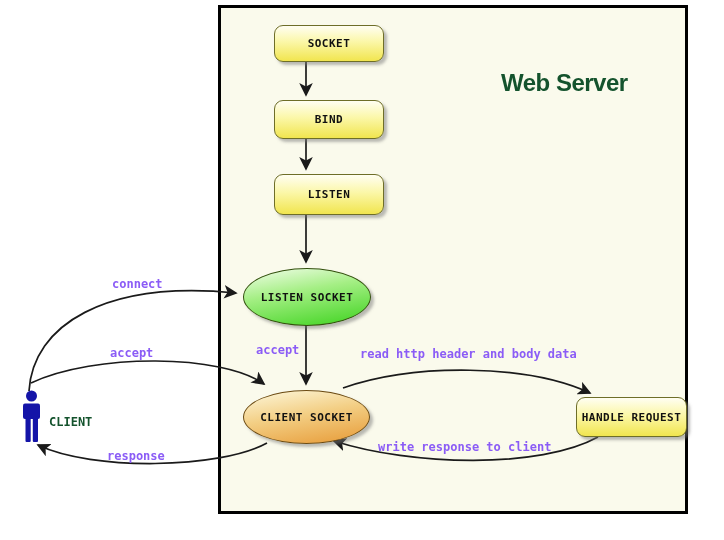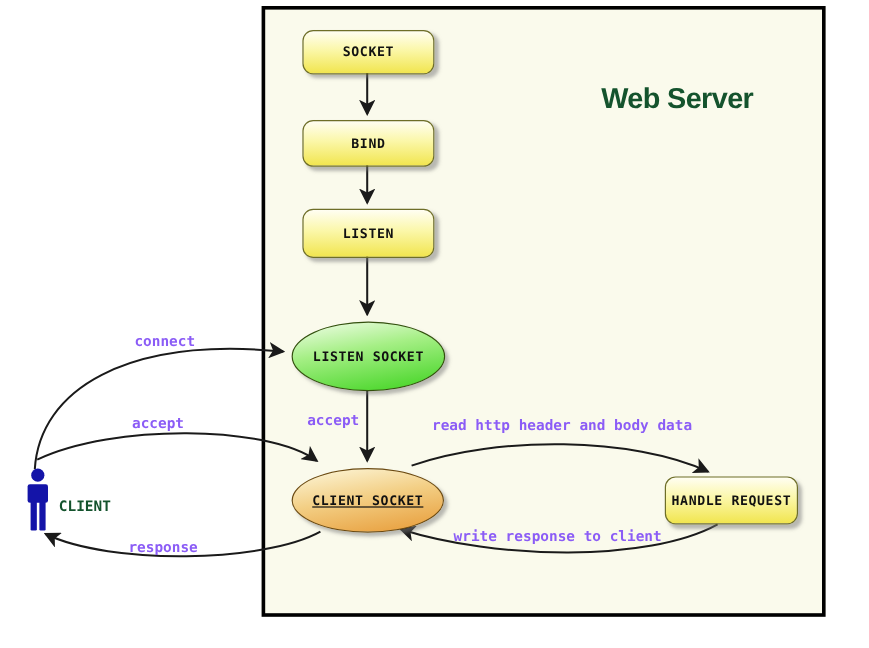--- a/index.html
+++ b/index.html
@@ -7,26 +7,26 @@
           font-family:"DejaVu Sans Mono", monospace;}
   .server-rect{position:absolute;left:218px;top:5px;width:464px;height:503px;
                border:3px solid #000;background:#fafaec;box-sizing:content-box;}
   .arrow-layer{position:absolute;left:0;top:0;width:724px;height:540px;pointer-events:none;}
   .title{position:absolute;left:501px;top:69px;font-family:"Liberation Sans",sans-serif;
          font-weight:bold;font-size:24px;letter-spacing:-0.5px;color:#14532d;}
   .node{position:absolute;display:flex;align-items:center;justify-content:center;
         font-size:11px;font-weight:bold;color:#111;letter-spacing:0.5px;}
   .box{border:1px solid #6e6e28;border-radius:9px;
        background:linear-gradient(180deg,#fffef2 0%,#fbf7a8 45%,#f1e54f 100%);
-       box-shadow:3px 3px 3px rgba(120,120,120,0.5);}
+       box-shadow:3px 3px 3px rgba(120,120,120,0.5);margin-left:22px;}
   .ellipse{border-radius:50%;box-shadow:3px 3px 3px rgba(120,120,120,0.5);}
   .ellipse.green{border:1px solid #33500e;
        background:linear-gradient(170deg,#f2fdea 0%,#a5ef85 40%,#3ed31f 100%);}
   .ellipse.orange{border:1px solid #6b4a12;
-       background:linear-gradient(170deg,#fdf8dd 0%,#f3cf85 45%,#e79a36 100%);text-decoration:underline;}
+       background:linear-gradient(170deg,#fdf8dd 0%,#f3cf85 45%,#e79a36 100%);}
   .box-socket{left:252px;top:25px;width:108px;height:35px;}
   .box-bind{left:252px;top:100px;width:108px;height:37px;}
   .box-listen{left:252px;top:174px;width:108px;height:39px;}
   .box-handle{left:554px;top:397px;width:109px;height:38px;}
   .el-listen{left:243px;top:268px;width:126px;height:56px;}
   .el-client{left:243px;top:390px;width:125px;height:52px;}
   .lbl{position:absolute;font-size:12px;font-weight:bold;color:#8b5cf6;white-space:nowrap;}
   .lbl-connect{left:112px;top:277px;}
   .lbl-request{left:110px;top:346px;}
   .lbl-response{left:107px;top:449px;}

